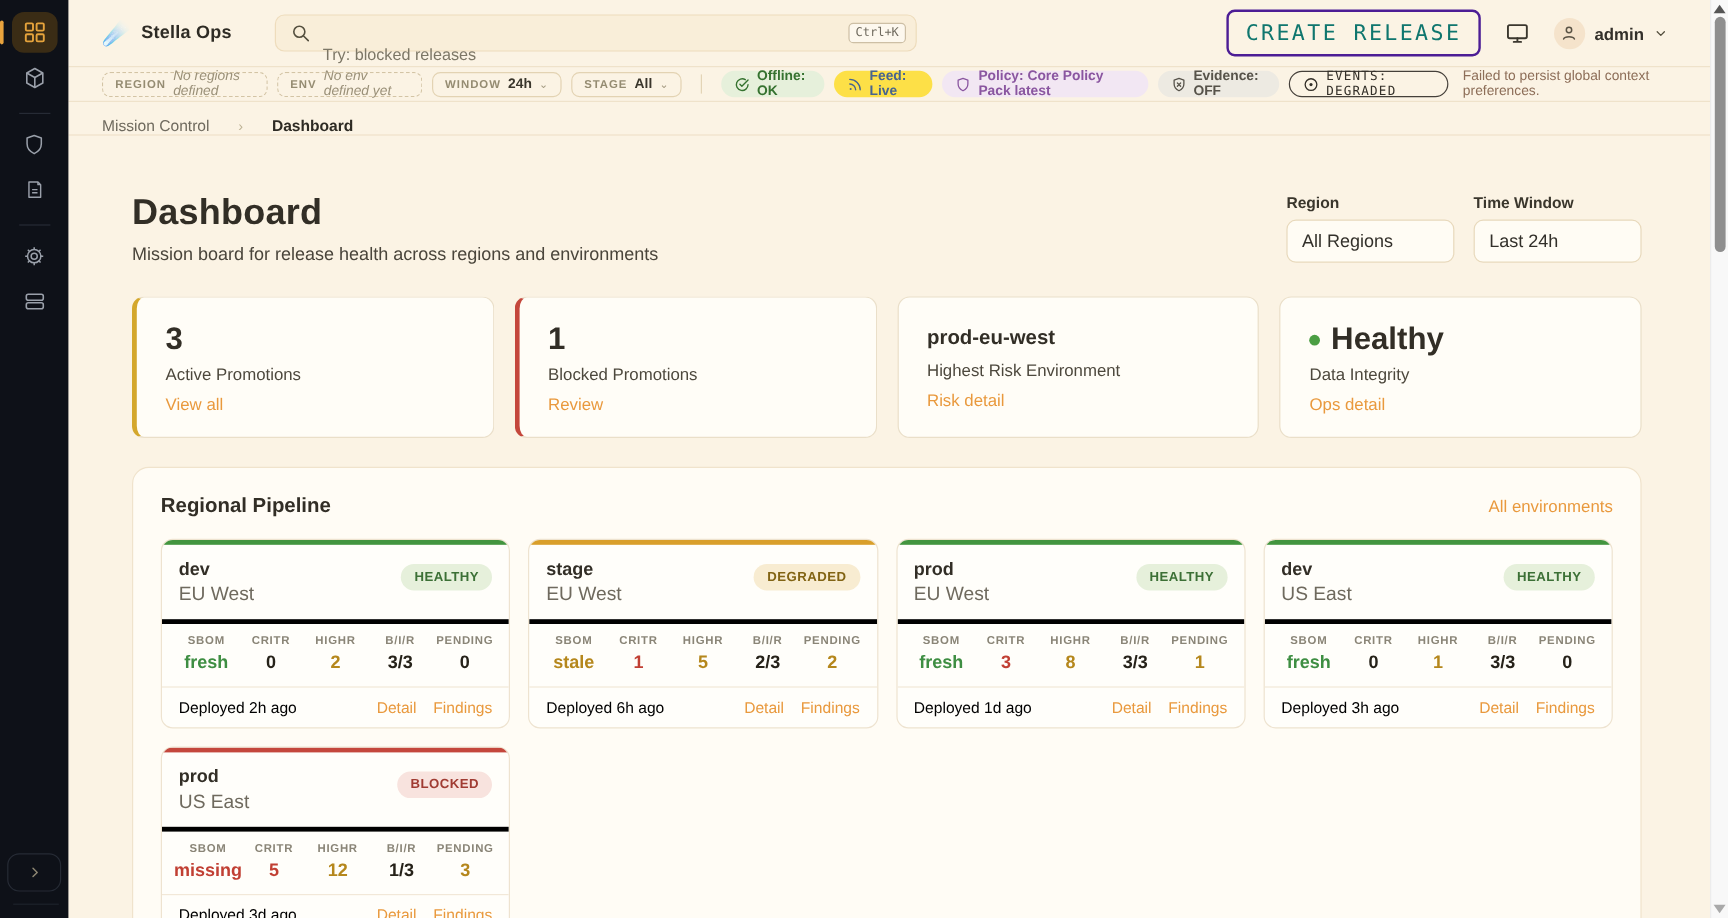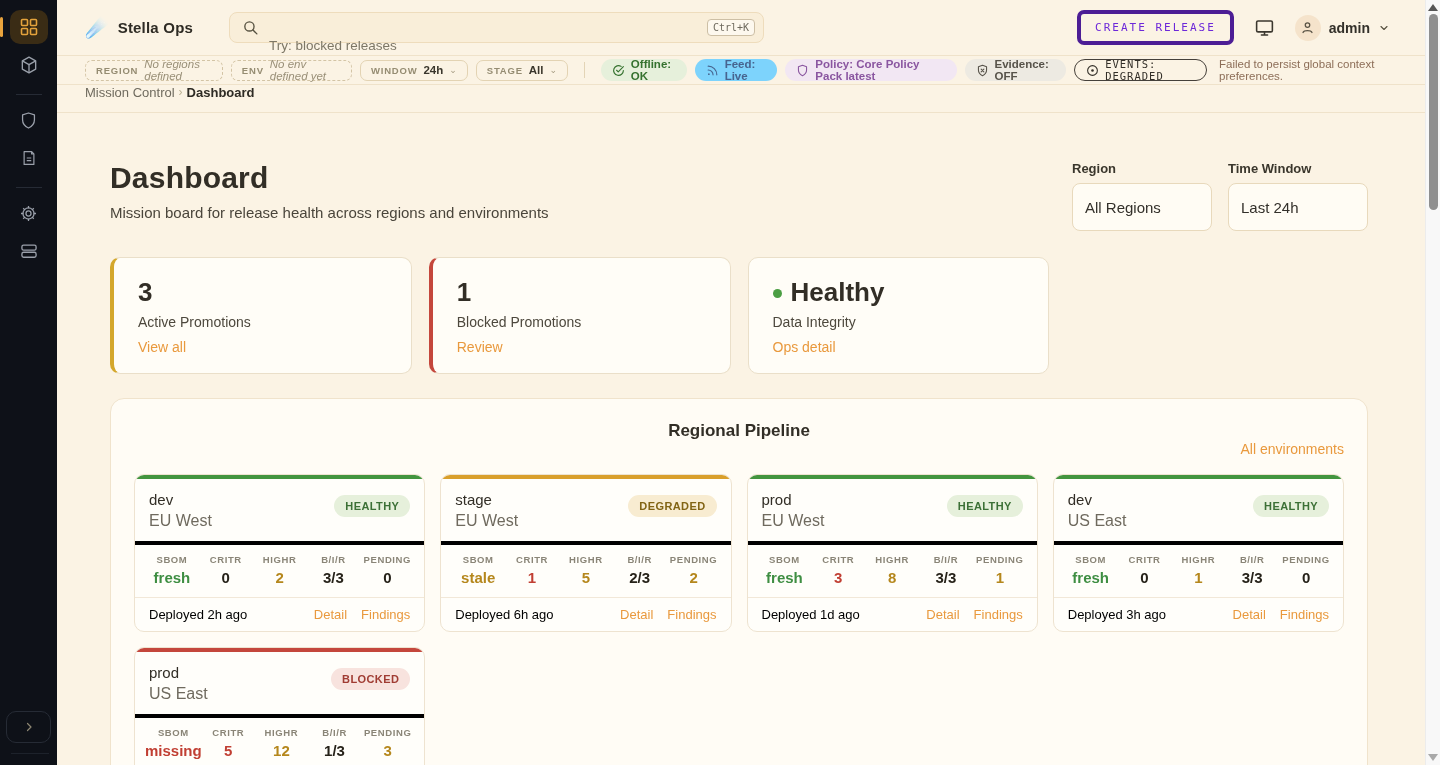--- a/index.html
+++ b/index.html
@@ -71,22 +71,22 @@
     flex:1; border:none; outline:none; background:transparent;
     font-family:"Liberation Sans", sans-serif; font-size:13.5px; color:#1d4ed8;margin-top:35px;
   }
   .search input::placeholder { color:#7d7766; opacity:1; }
   .kbd {
     font-size:10px; color:#6f6a5e; border:1px solid #cdbfa5; border-radius:4px;
     padding:2px 5px; background:#fdf8ee;
   }
   .top-right { margin-left:auto; display:flex; align-items:center; gap:20px; }
   .btn-create {
-    font-size:11px; letter-spacing:2px; color:#6d28d9;
-    border:4px solid #4c1d95; border-radius:7px; background:transparent;
+    font-size:18px; letter-spacing:2px; color:#0f766e;
+    border:2px solid #4c1d95; border-radius:7px; background:transparent;
     padding:7px 14px; cursor:pointer;
   }
   .icon-btn { background:none; border:none; color:#3b372e; cursor:pointer; display:flex; align-items:center; }
   .user { display:flex; align-items:center; gap:8px; cursor:pointer; }
   .avatar {
     width:26px; height:26px; border-radius:50%; background:#f5e3cb;
     display:flex; align-items:center; justify-content:center; color:#5a5345;
   }
   .user-name { font-size:14px; font-weight:600; color:#33302a; }
 
@@ -104,45 +104,45 @@
   .chip-label { font-size:9.5px; font-weight:700; letter-spacing:.8px; color:#958c72; }
   .chip-empty { font-style:italic; color:#9a9078; font-size:11.5px; }
   .chip-value { font-size:11.5px; font-weight:700; color:#3a362c;text-align:center; }
   .chip-caret { color:#a59b82; font-size:9px; }
   .ctx-divider { width:1px; height:16px; background:#e3d4b6; margin:0 8px; }
   .pill {
     display:flex; align-items:center; gap:6px; height:22px; padding:0 11px;
     border-radius:999px; font-size:11.5px; font-weight:600;
   }
   .pill-success { background:#e6f0db; color:#35722f; }
-  .pill-info    { background:#7dd3fc; color:#47648f; }
+  .pill-info    { background:#fde047; color:#47648f; }
   .pill-policy  { background:#f2e7f3; color:#8a56a0; }
   .pill-muted   { background:#edeae2; color:#57534a; }
   .pill-outline { background:transparent; color:#332f28; border:1.5px solid #45403a;
                   font-size:10.5px; letter-spacing:1px; font-weight:500; cursor:pointer; }
   .ctx-error { font-size:11.5px; color:#8d6e58; margin-left:4px; }
 
   
   .breadcrumbbar {
-    height:28px; display:flex; align-items:flex-start; gap:4px;
+    height:28px; display:flex; align-items:flex-end; gap:24px;
     padding:0 28px; border-bottom:1px solid #efe2ca; flex:0 0 28px; font-size:13px;
   }
   .crumb-parent { color:#6f6a5e; cursor:pointer; }
   .crumb-sep { color:#bdb295; font-size:12px; }
   .crumb-current { color:#2e2b24; font-weight:600; }
 
   
   .content { flex:1; padding:48px 57px 0 53px; overflow:hidden; }
   .page-head { display:flex; align-items:flex-start; }
   .page-title { font-size:30px; font-weight:700; color:#322e26; letter-spacing:.2px; }
   .page-subtitle { font-size:15px; color:#4a453b; margin-top:9px; }
   .filters { margin-left:auto; display:flex; gap:16px; }
   .filter-label { font-size:13px; font-weight:600; color:#3a362c; margin-bottom:7px; }
   .filter-box {
-    width:140px; height:48px; background:#fffcf4; border:1px solid #e8d9bc;
+    width:140px; height:36px; background:#fffcf4; border:1px solid #e8d9bc;
     border-radius:8px; font-size:15px; color:#33302a; display:flex; align-items:center;
     padding:0 12px; cursor:pointer;
   }
 
   
   .summary-grid { display:grid; grid-template-columns:repeat(4,1fr); gap:17px; margin-top:26px; }
   .sum-card {
     background:#fffdf7; border:1px solid #eadfc9; border-radius:10px;
     padding:19px 24px 17px; min-height:109px;
   }
@@ -152,33 +152,33 @@
   .sum-title-sm { font-size:17px; font-weight:700; color:#322e26; line-height:22px; padding-top:4px; }
   .sum-label { font-size:14px; color:#4d483d; margin-top:7px; }
   .sum-link { font-size:14px; color:#e9993d; margin-top:9px; display:inline-block; text-decoration:none; cursor:pointer; }
   .health-dot { display:inline-block; width:9px; height:9px; border-radius:50%; background:#4b9e43; margin-right:9px; vertical-align:3px; }
 
   
   .panel {
     margin-top:24px; background:#fffcf5; border:1px solid #f0e3cc; border-radius:14px;
     padding:22px 23px; height:500px;
   }
-  .panel-head { display:flex; align-items:center;flex-direction:column; }
+  .panel-head { display:flex; align-items:center; }
   .panel-title { font-size:17px; font-weight:700; color:#322e26; }
   .panel-link { margin-left:auto; font-size:14px; color:#e9993d; cursor:pointer; text-decoration:none; }
   .pipe-grid { display:grid; grid-template-columns:repeat(4,1fr); gap:15px; margin-top:17px; }
   .pipe-card {
     background:#fffefa; border:1px solid #eee3d0; border-radius:10px; overflow:hidden;
   }
   .strip { height:4px; }
   .strip-healthy  { background:#43953f; }
   .strip-degraded { background:#d99f2b; }
   .strip-blocked  { background:#c4473c; }
   .pipe-head { display:flex; align-items:flex-start; padding:12px 14px 11px; }
-  .pipe-env { font-size:15px; font-weight:400; color:#322e26; }
+  .pipe-env { font-size:15px; font-weight:700; color:#322e26; }
   .pipe-region { font-size:16px; color:#6f6a5e; margin-top:4px; }
   .badge {
     margin-left:auto; font-size:11px; font-weight:700; letter-spacing:.4px;
     padding:5px 11px; border-radius:999px; margin-top:4px;
   }
   .badge-healthy  { background:#e6f0db; color:#3c7036; }
   .badge-degraded { background:#f8ecd1; color:#826414; }
   .badge-blocked  { background:#f8e3de; color:#a03c33; }
   .pipe-stats {
     display:grid; grid-template-columns:repeat(5,1fr); text-align:center;
@@ -411,20 +411,25 @@
         <div class="sum-value">3</div>
         <div class="sum-label">Active Promotions</div>
         <a class="sum-link">View all</a>
       </div>
       <div class="sum-card accent-red">
         <div class="sum-value">1</div>
         <div class="sum-label">Blocked Promotions</div>
         <a class="sum-link">Review</a>
       </div>
       <div class="sum-card">
+        <div class="sum-title-sm">prod-eu-west</div>
+        <div class="sum-label">Highest Risk Environment</div>
+        <a class="sum-link">Risk detail</a>
+      </div>
+      <div class="sum-card">
         <div class="sum-value"><span class="health-dot"></span><span>Healthy</span></div>
         <div class="sum-label">Data Integrity</div>
         <a class="sum-link">Ops detail</a>
       </div>
     </div>
 
     <section class="panel">
       <div class="panel-head">
         <h2 class="panel-title">Regional Pipeline</h2>
         <a class="panel-link">All environments</a>

